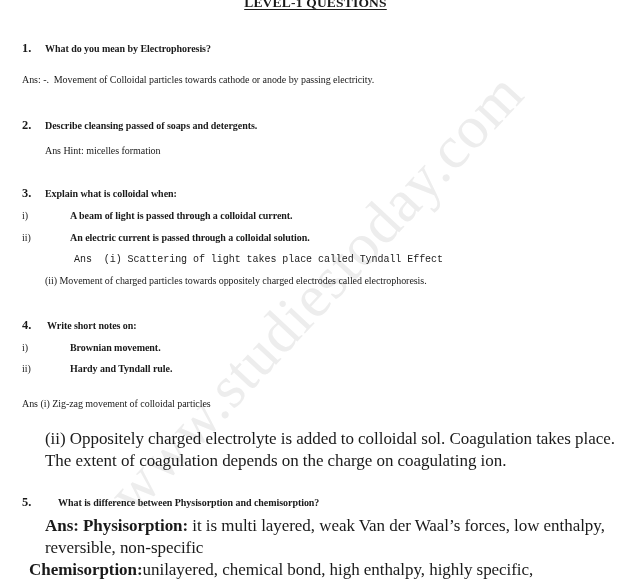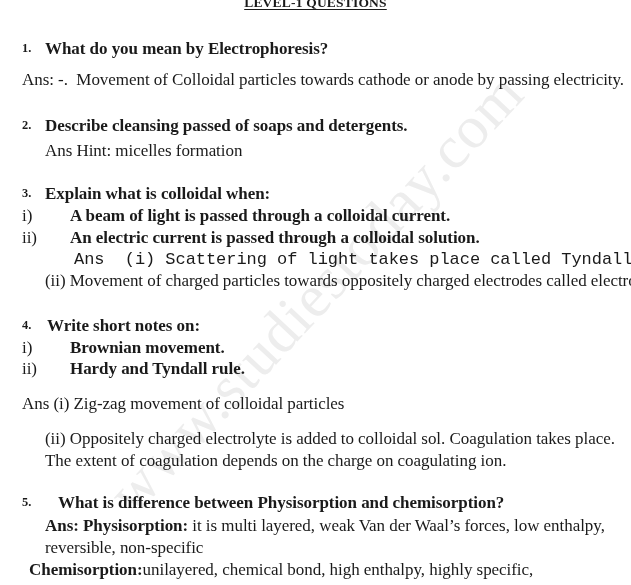--- a/index.html
+++ b/index.html
@@ -65,21 +65,21 @@
     padding: 0;
     position: absolute;
     left: 0;
     right: 0;
     top: -5px;
     line-height: 15px;
   }
 
   .line {
     position: absolute;
-    font-size: 17px;
+    font-size: 10px;
     line-height: 15px;
     white-space: pre;
     letter-spacing: -0.05px;
   }
   .bold { font-weight: bold; }
 
   .num {
     position: absolute;
     font-size: 12.4px;
     font-weight: bold;

